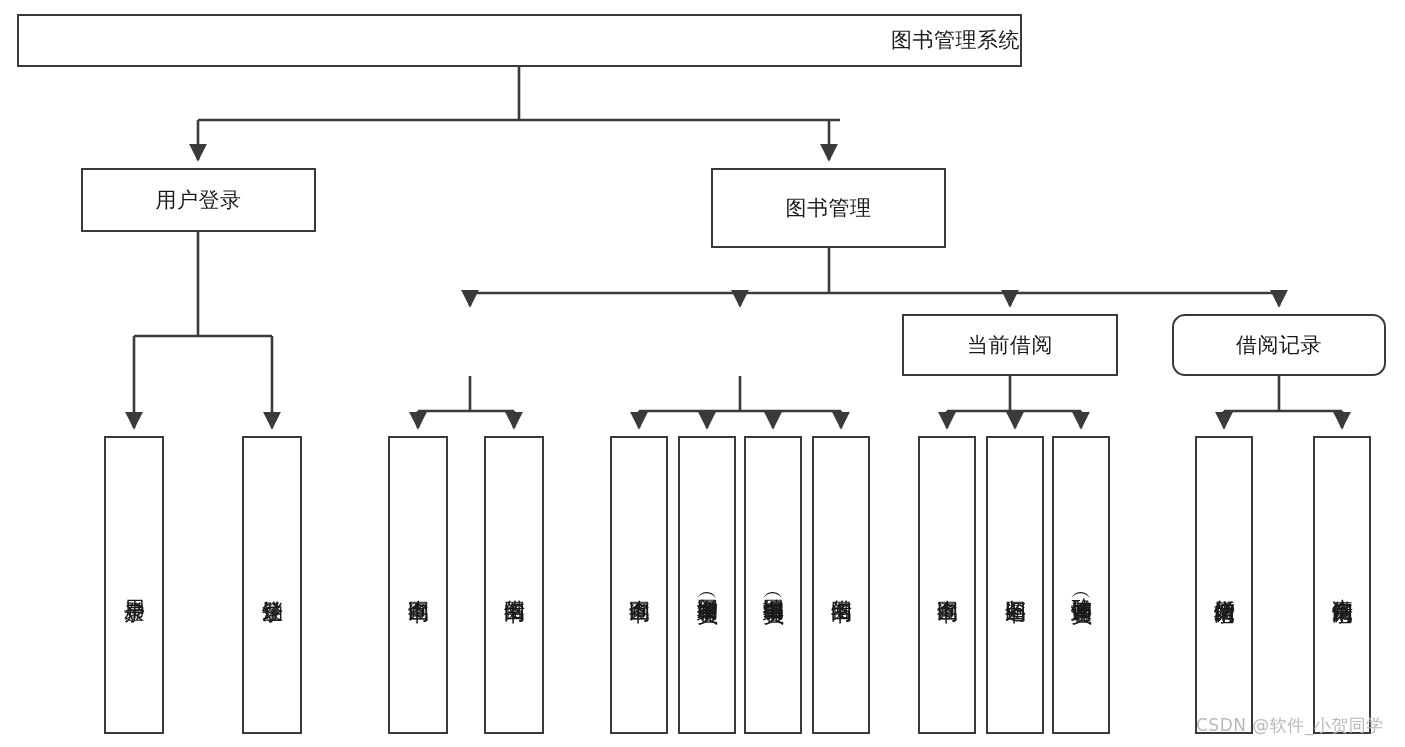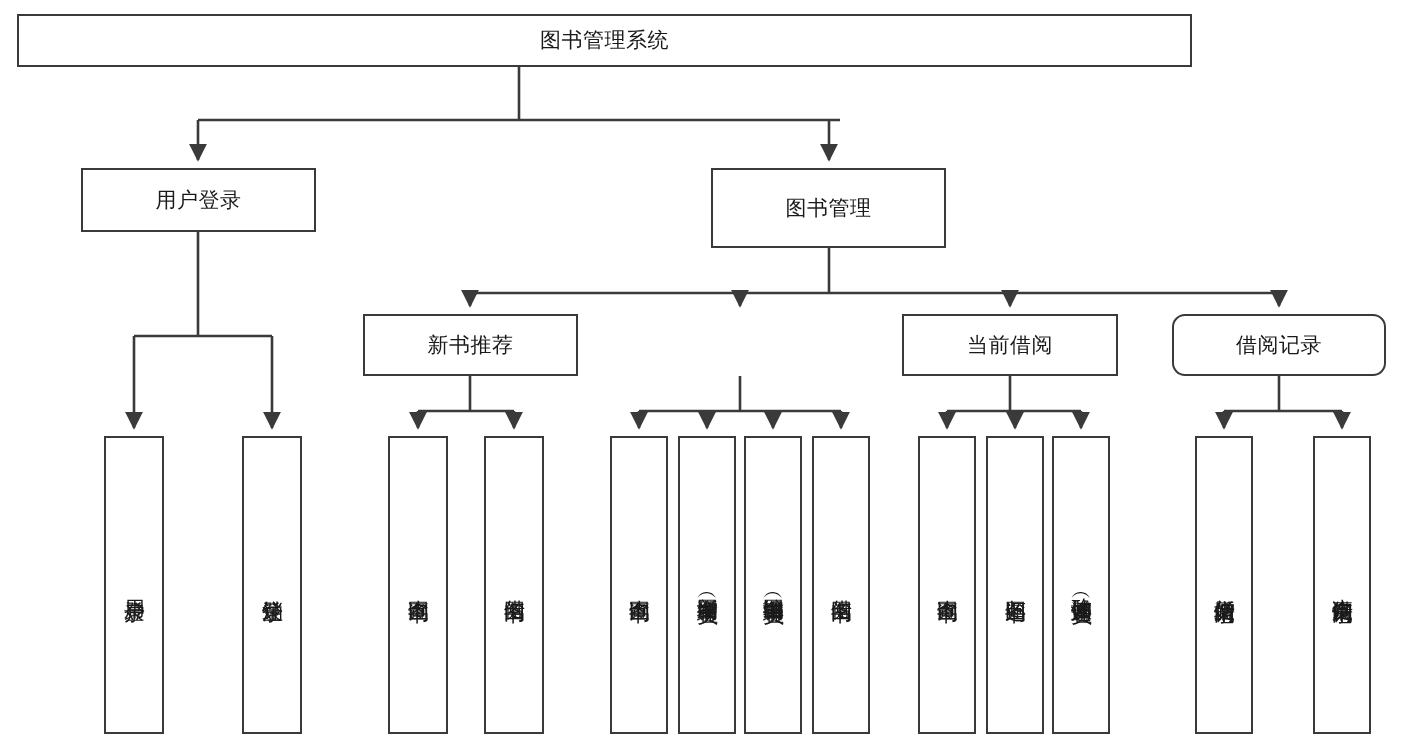--- a/index.html
+++ b/index.html
@@ -109,34 +109,31 @@
       <path d="M 1015 411 L 1015 428" marker-end="url(#arrow)"></path>
       <path d="M 1081 411 L 1081 428" marker-end="url(#arrow)"></path>
 
       <path d="M 1279 376 L 1279 411"></path>
       <path d="M 1224 411 L 1342 411"></path>
       <path d="M 1224 411 L 1224 428" marker-end="url(#arrow)"></path>
       <path d="M 1342 411 L 1342 428" marker-end="url(#arrow)"></path>
     </g>
   </svg>
 
-  <div class="node h" style="left:17px; top:14px; width:1175px; height:53px;">
+  <div class="node h" style="left:17px; top:14px; width:1005px; height:53px;justify-content:flex-end;">
     <span class="lbl">图书管理系统</span>
   </div>
 
   <div class="node h" style="left:81px; top:168px; width:235px; height:64px;">
     <span class="lbl">用户登录</span>
   </div>
   <div class="node h" style="left:711px; top:168px; width:235px; height:80px;">
     <span class="lbl">图书管理</span>
   </div>
 
-  <div class="node h" style="left:363px; top:314px; width:215px; height:62px;">
-    <span class="lbl">新书推荐</span>
-  </div>
   <div class="node h" style="left:902px; top:314px; width:216px; height:62px;text-align:right;">
     <span class="lbl">当前借阅</span>
   </div>
   <div class="node h" style="left:1172px; top:314px; width:214px; height:62px;border-radius:13px;">
     <span class="lbl">借阅记录</span>
   </div>
 
   <div class="node v" style="left:104px; top:436px; width:60px; height:298px;">
     <span class="lbl">用户登录</span>
   </div>
@@ -170,14 +167,15 @@
   <div class="node v" style="left:1052px; top:436px; width:58px; height:298px;">
     <span class="lbl">确认归还（管理员）</span>
   </div>
   <div class="node v" style="left:1195px; top:436px; width:58px; height:298px;">
     <span class="lbl">新增借阅记录</span>
   </div>
   <div class="node v" style="left:1313px; top:436px; width:58px; height:298px;">
     <span class="lbl">查询借阅记录</span>
   </div>
 
+  <div class="watermark" style="left:1196px; top:714px;">CSDN @软件_小贺同学</div>
 
 </div>
 
 </body></html>

